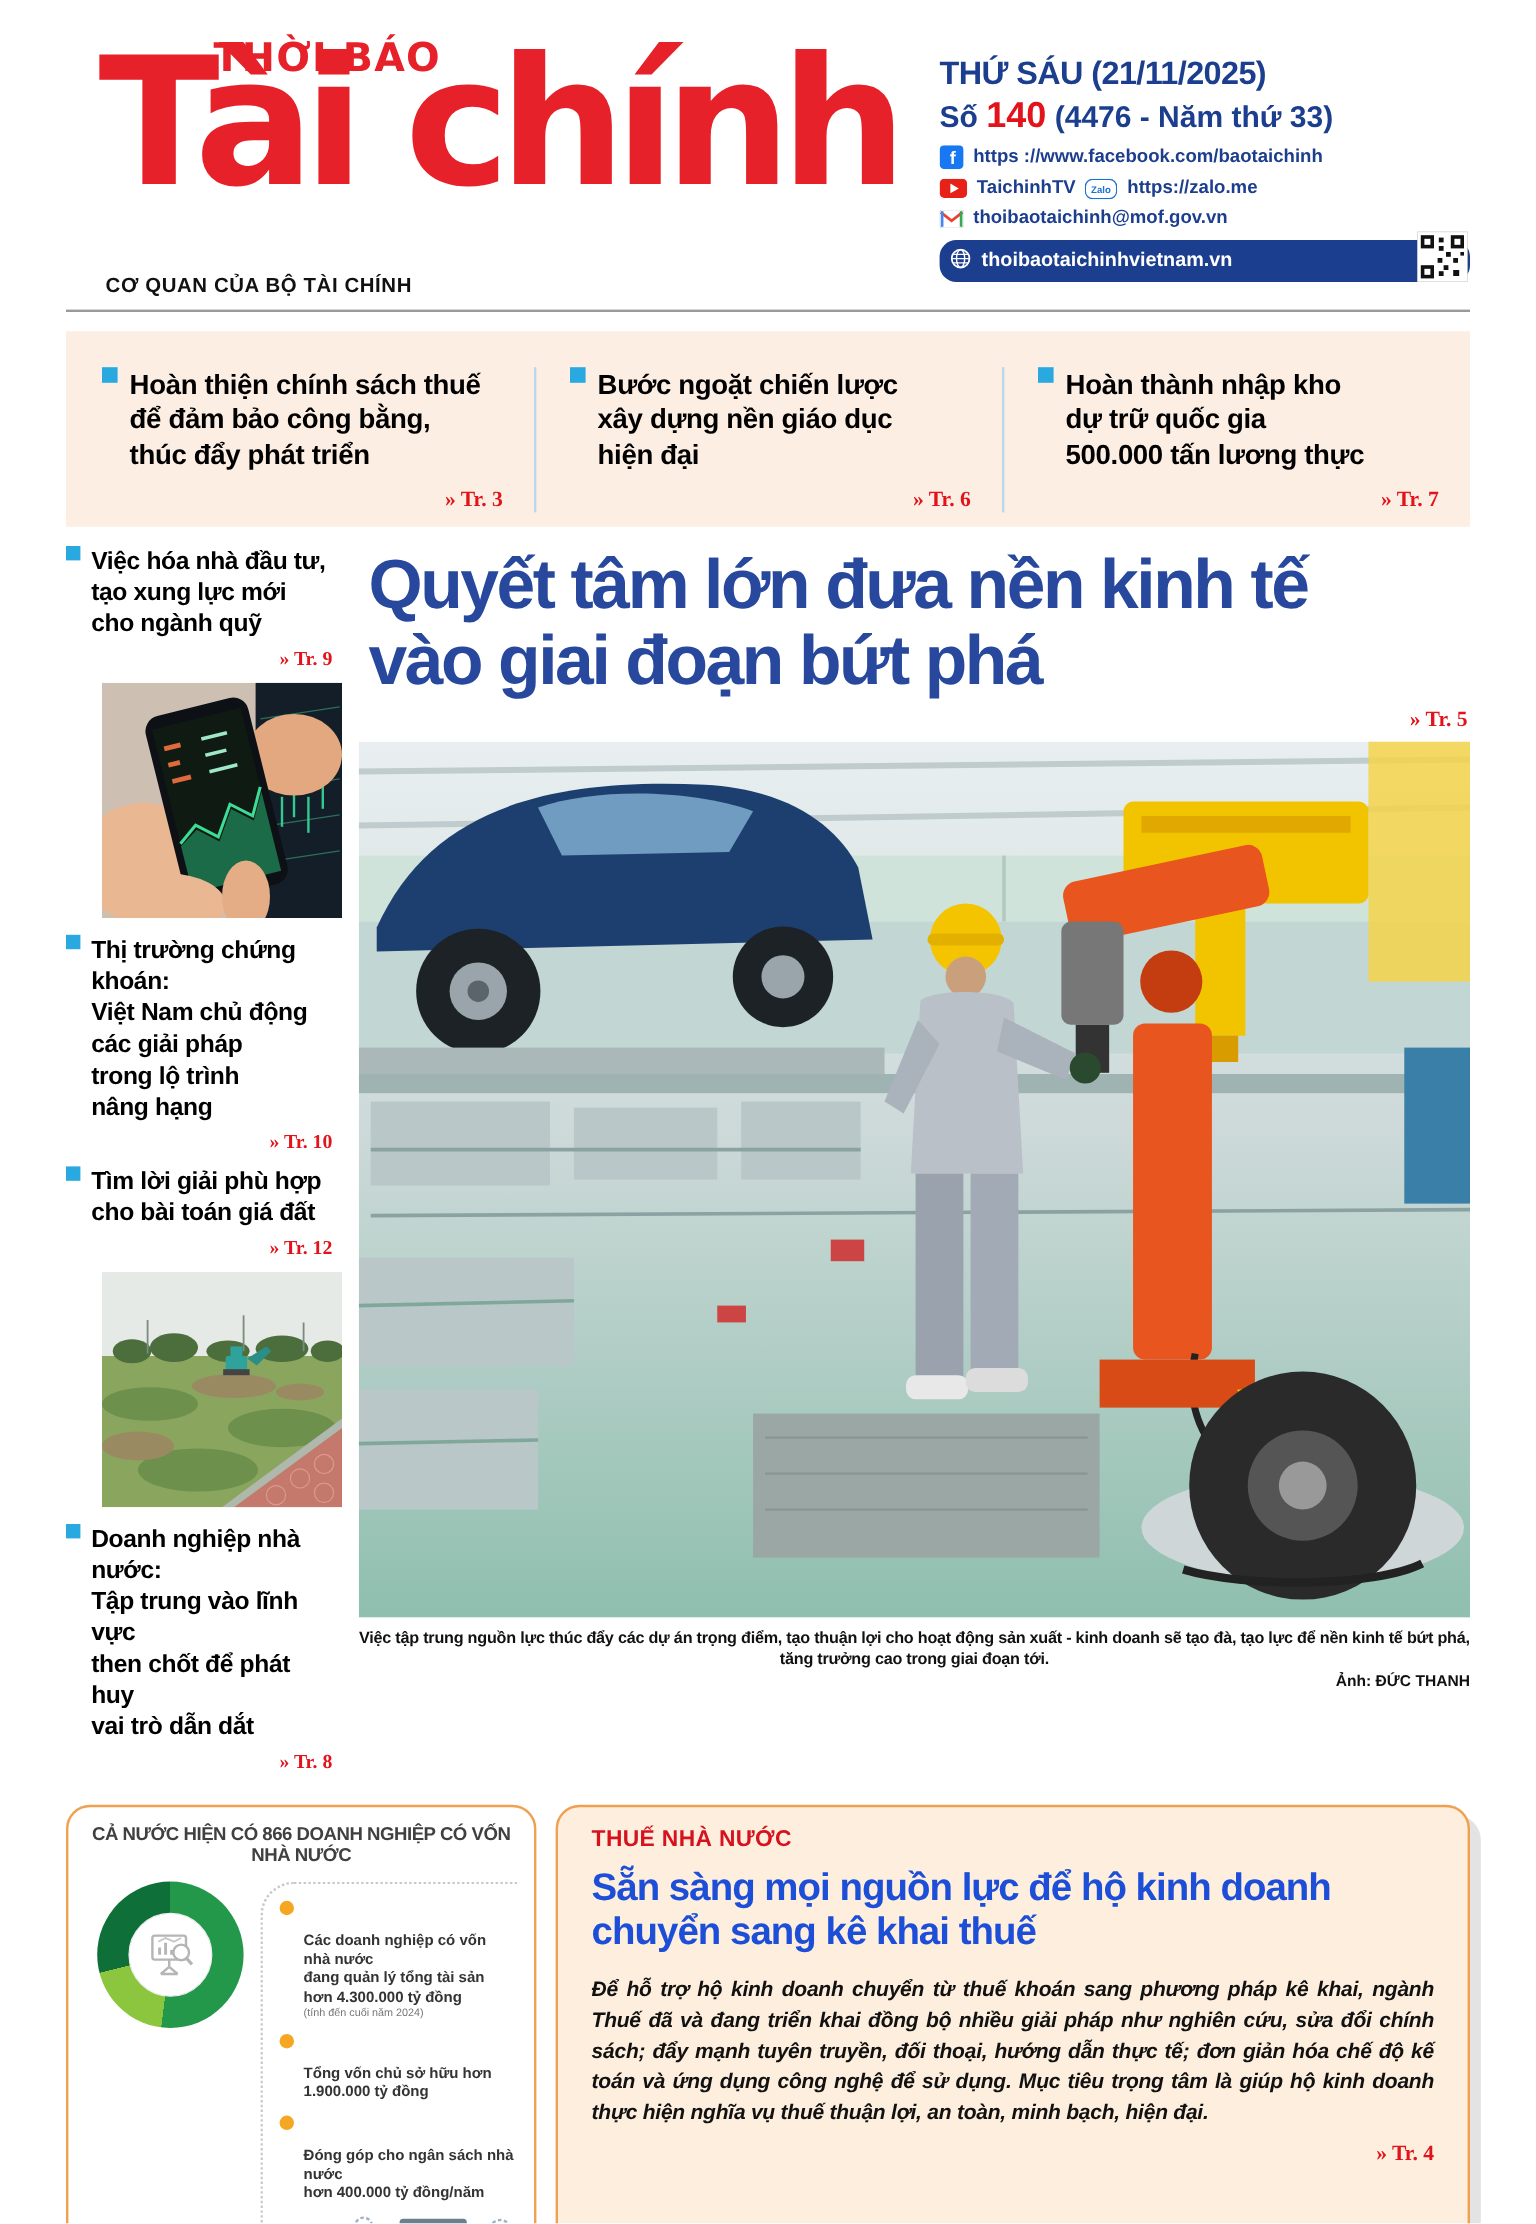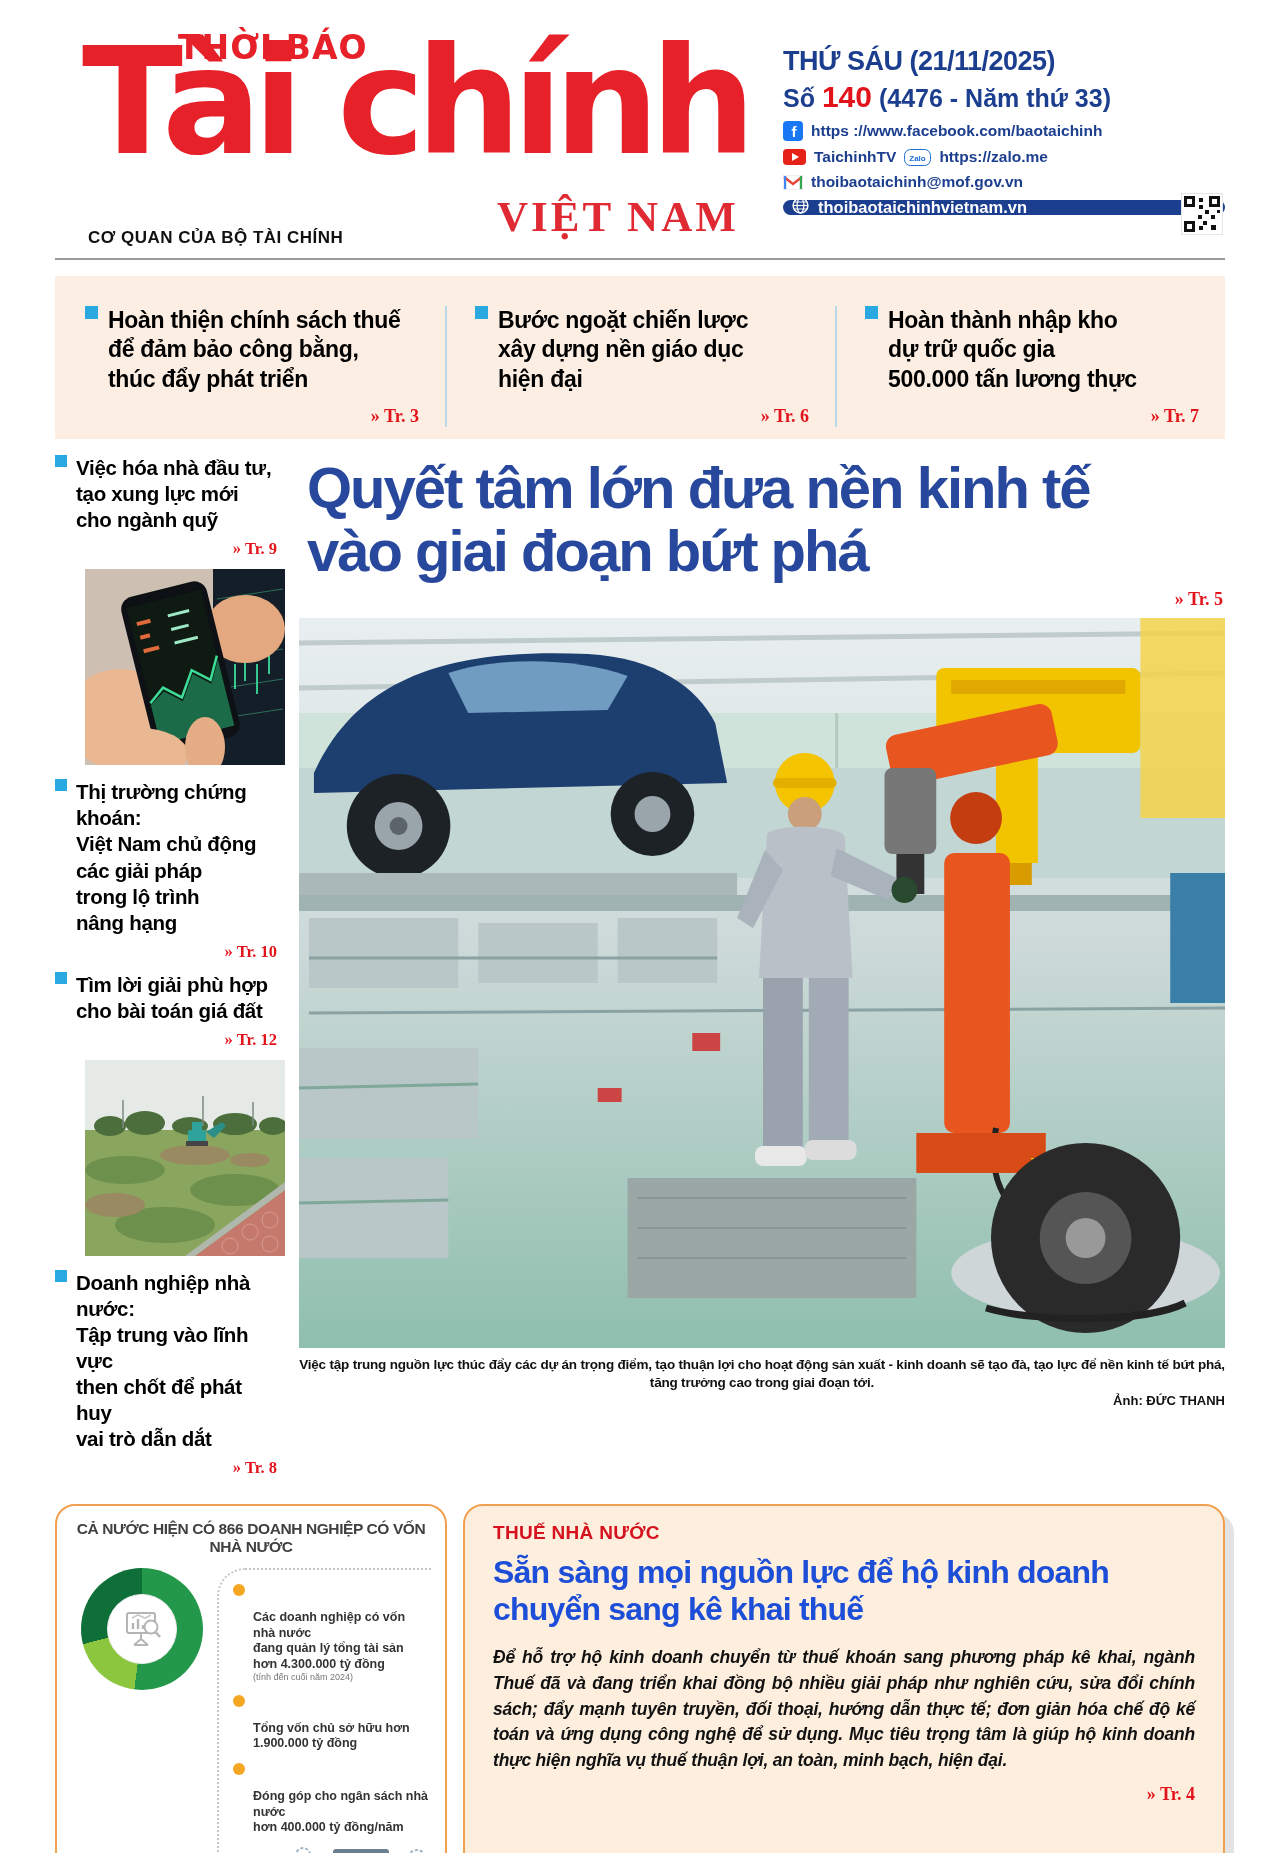--- a/index.html
+++ b/index.html
@@ -13,21 +13,21 @@
   .logotype { position:absolute; left:82px; top:28px; color:#e62129; font-weight:bold; font-size:148px; letter-spacing:-9px; line-height:1; font-family:"DejaVu Sans", sans-serif; }
   .vietnam { position:absolute; left:497px; top:192px; color:#e02a33; font-weight:bold; font-size:43px; letter-spacing:3px; font-family:"Liberation Serif", serif; }
   .agency { position:absolute; left:88px; top:228px; color:#111; font-weight:bold; font-size:17px; letter-spacing:.5px; }
   .issue-block { position:absolute; left:783px; top:46px; width:442px; }
   .date-line { color:#1c3e8e; font-weight:bold; font-size:27px; letter-spacing:-.5px; }
   .issue-line { color:#1c3e8e; font-weight:bold; font-size:25px; margin-top:3px; }
   .issue-line .num { color:#e3131b; font-size:30px; }
   .soc-row { display:flex; align-items:center; gap:8px; margin-top:7px; color:#1c3e8e; font-weight:bold; font-size:15.5px; }
   .soc-row .ico { flex:none; display:inline-flex; }
   .qr { position:absolute; right:2px; top:147px; }
-  .web-bar { margin-top:9px; width:442px; height:15px; background:#1c3e8e; border-radius:14px; display:flex; align-items:center; gap:9px; padding-left:9px; color:#fff; font-weight:bold; font-size:16.5px; }
+  .web-bar { margin-top:9px; width:442px; height:35px; background:#1c3e8e; border-radius:14px; display:flex; align-items:center; gap:9px; padding-left:9px; color:#fff; font-weight:bold; font-size:16.5px; }
   .header-rule { margin:0 55px; border-top:2px solid #9a9a9a; }
 
   
   .top-strip { margin:16px 55px 0; background:#fdeee3; display:grid; grid-template-columns:1fr 1fr 1fr; padding:30px 0 12px; }
   .strip-cell { padding:0 26px 0 30px; position:relative; }
   .strip-cell + .strip-cell { border-left:2px solid #b9d9ea;padding-left:28px; }
   .sq { display:inline-block; width:13px; height:13px; background:#2aa9e1; margin-right:10px; vertical-align:8px; }
   .strip-h { display:inline-block; width:calc(100% - 28px); font-size:23px; font-weight:bold; color:#000; line-height:1.28; letter-spacing:-.3px; vertical-align:top; }
   .pref { text-align:right; color:#e3131b; font-weight:bold; font-size:18px; font-family:"Liberation Serif", serif; margin-top:12px; }
 
@@ -70,21 +70,20 @@
   .tax-ref { text-align:right; color:#e3131b; font-weight:bold; font-size:18px; font-family:"Liberation Serif", serif; margin-top:10px; }
 </style>
 </head>
 <body>
 
 <div class="page">
 
   <header class="masthead">
     <div class="kicker">THỜI BÁO</div>
     <div class="logotype">Tài chính</div>
-    <div class="vietnam">VIỆT NAM</div>
     <div class="agency">CƠ QUAN CỦA BỘ TÀI CHÍNH</div>
 
     <div class="issue-block">
       <div class="date-line">THỨ SÁU (21/11/2025)</div>
       <div class="issue-line">
         <span>Số</span>
         <span class="num">140</span>
         <span>(4476 - Năm thứ 33)</span>
       </div>
 

